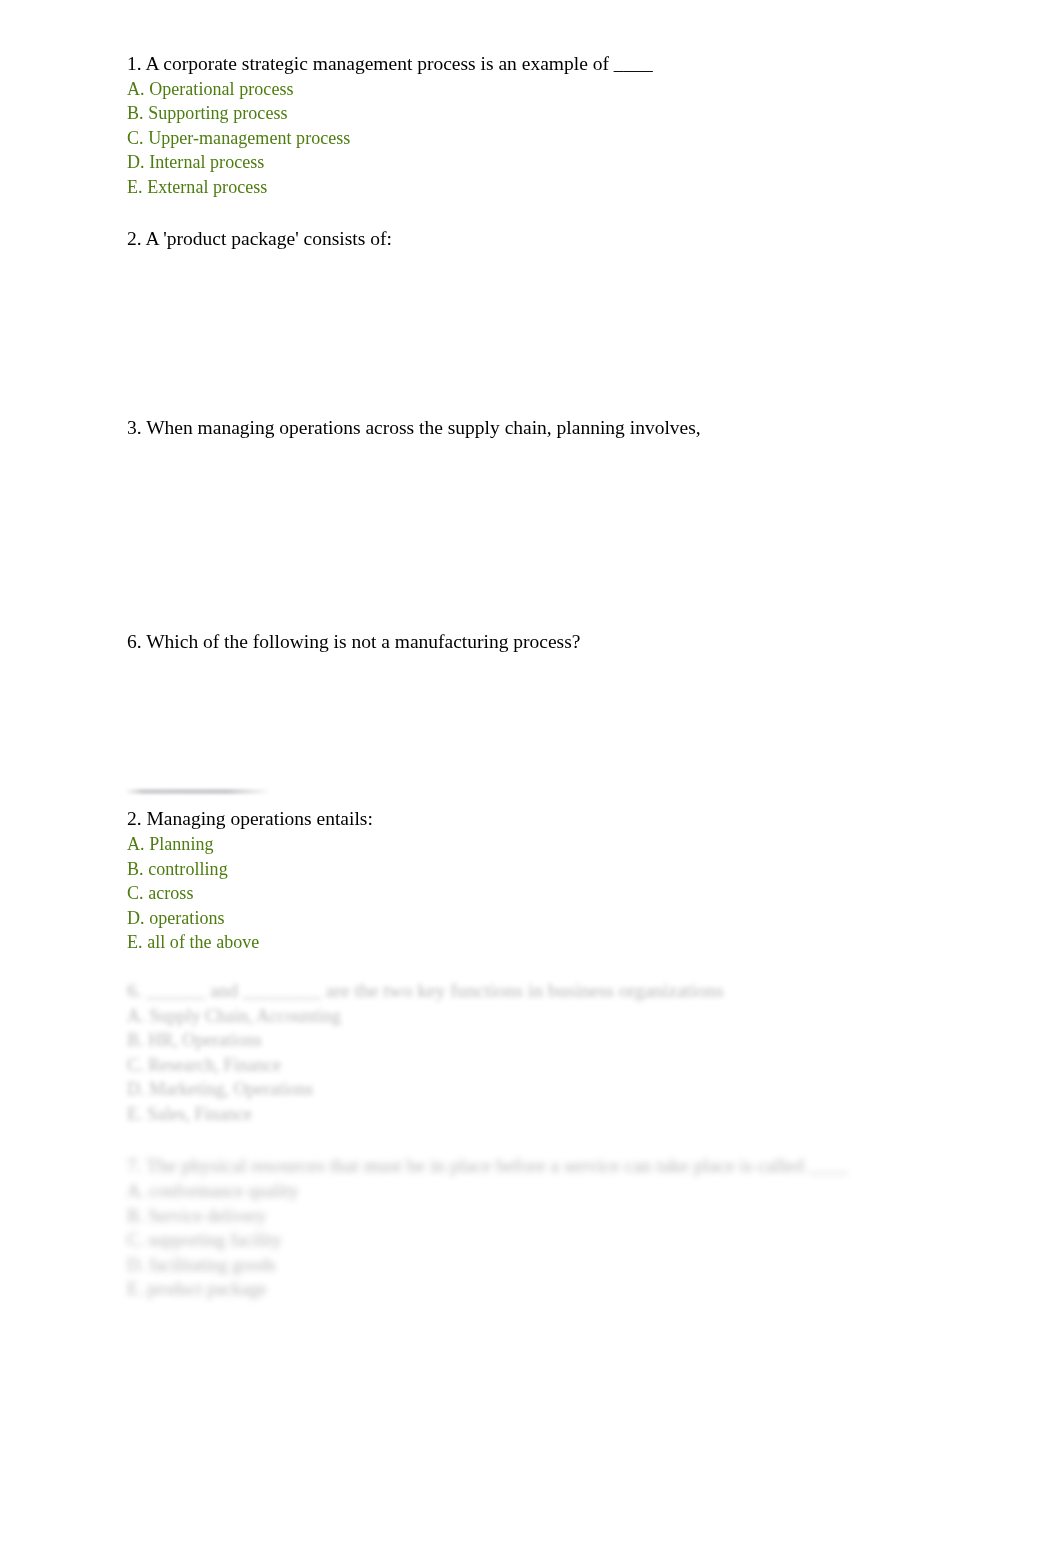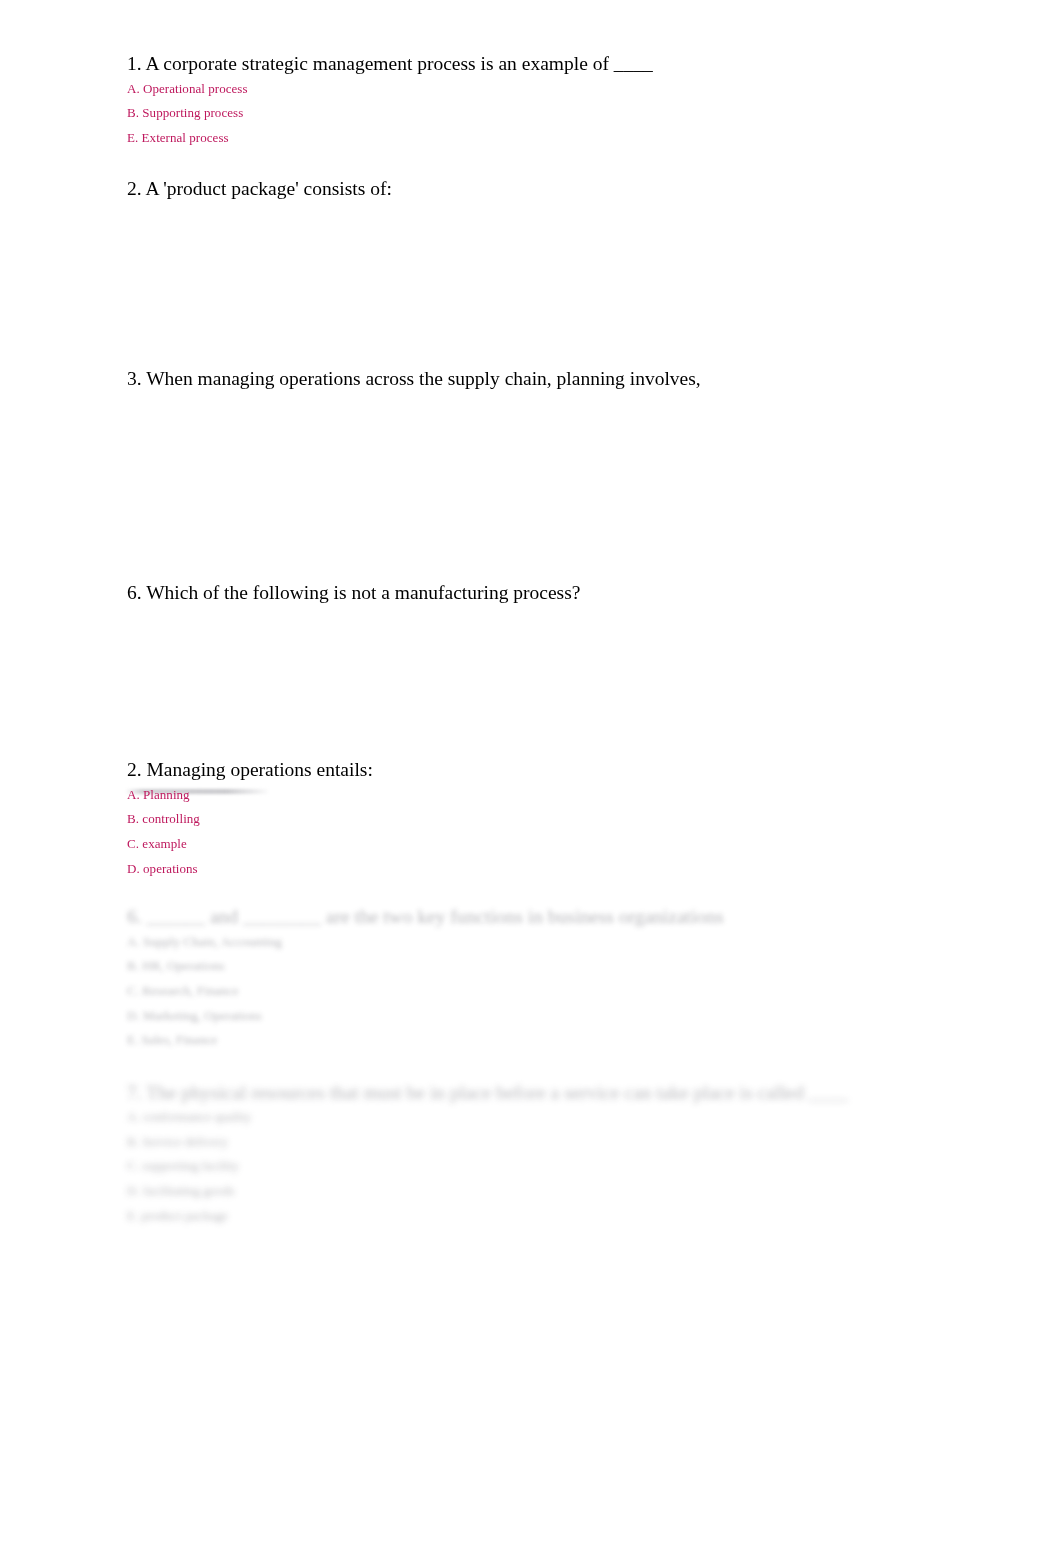--- a/index.html
+++ b/index.html
@@ -22,24 +22,24 @@
     position: absolute;
     left: 127px;
     top: 52px;
     width: 860px;
   }
   .qblock {
     margin: 0;
     padding: 0;
   }
   .line {
-    font-size: 13px;
+    font-size: 18px;
     line-height: 24.6px;
     white-space: pre-wrap;
-    color: #be185d;
+    color: #4d7c0f;
     letter-spacing: 0.05px;
   }
   .stem {
     font-size: 19.5px;
     line-height: 24.6px;
   }
   
   .gap-sm { height: 27px; }
   .gap-q2 { height: 165px; }
   .gap-q3 { height: 189px; }
@@ -87,20 +87,22 @@
 <div class="page">
 
   <div class="separator"></div>
 
   <div class="doc-body">
 
     <div class="qblock">
       <div class="stem">1. A corporate strategic management process is an example of ____</div>
       <div class="line">A. Operational process</div>
       <div class="line">B. Supporting process</div>
+      <div class="line">C. Upper-management process</div>
+      <div class="line">D. Internal process</div>
       <div class="line">E. External process</div>
     </div>
 
     <div class="gap-sm"></div>
 
     <div class="qblock">
       <div class="stem">2. A 'product package' consists of:</div>
     </div>
 
     <div class="gap-q2"></div>
@@ -115,22 +117,23 @@
       <div class="stem">6. Which of the following is not a manufacturing process?</div>
     </div>
 
     <div class="gap-q4"></div>
     <div class="gap-q5-top"></div>
 
     <div class="qblock">
       <div class="stem">2. Managing operations entails:</div>
       <div class="line">A. Planning</div>
       <div class="line">B. controlling</div>
-      <div class="line">C. example</div>
+      <div class="line">C. across</div>
       <div class="line">D. operations</div>
+      <div class="line">E. all of the above</div>
     </div>
 
     <div class="gap-before-6"></div>
 
     <div class="qblock blurred">
       <div class="stem">6. ______ and ________ are the two key functions in business organizations</div>
       <div class="line">A. Supply Chain, Accounting</div>
       <div class="line">B. HR, Operations</div>
       <div class="line">C. Research, Finance</div>
       <div class="line">D. Marketing, Operations</div>

